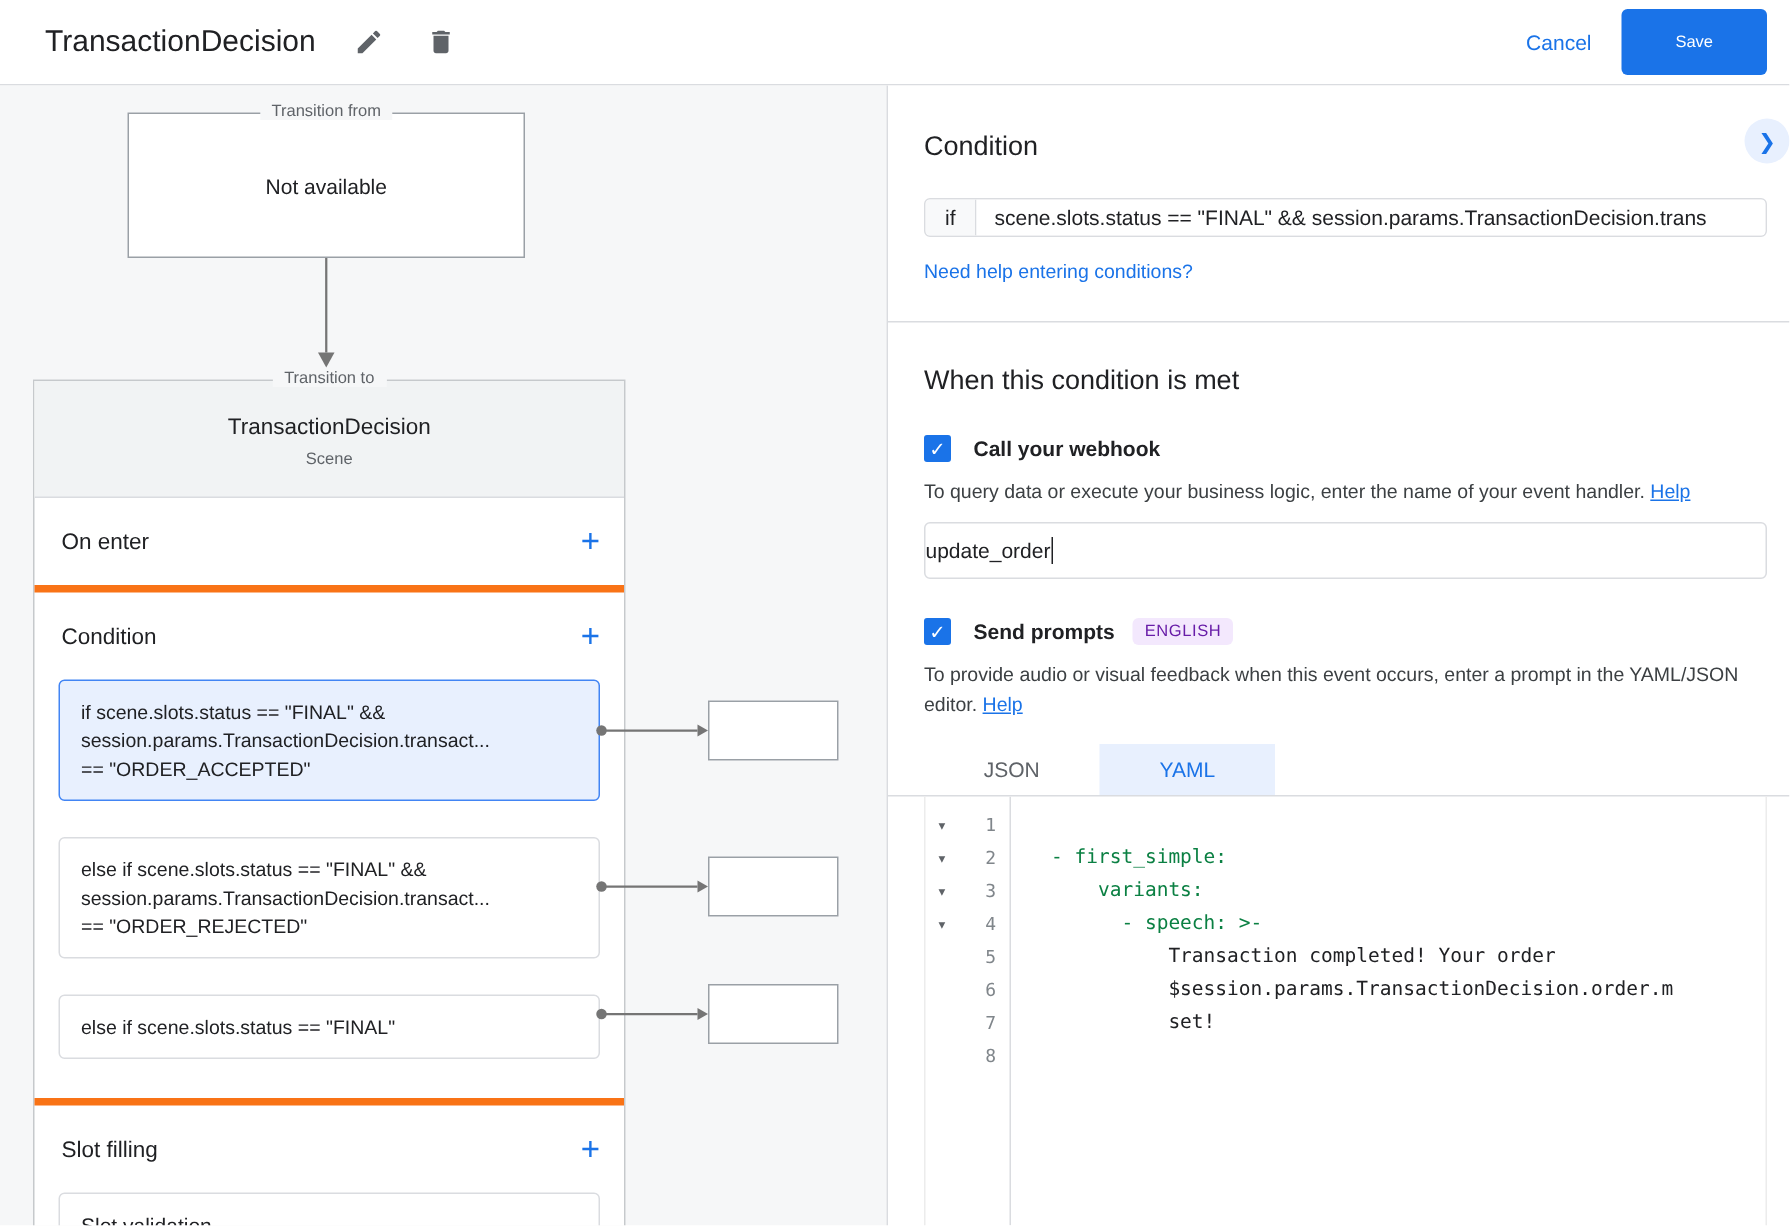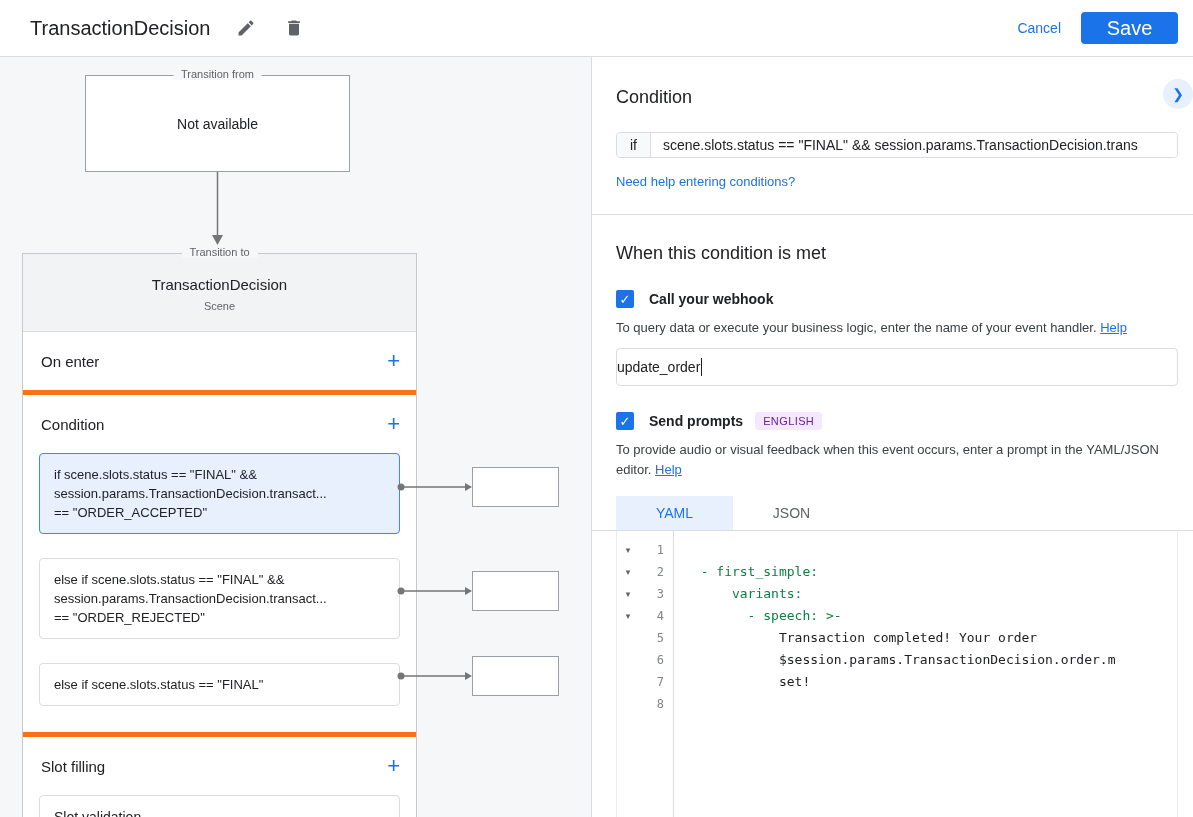--- a/index.html
+++ b/index.html
@@ -9,22 +9,22 @@
 
   
   .topbar { height:57px; flex:0 0 57px; display:flex; align-items:center; justify-content:space-between;
             padding:0 15px 0 30px; border-bottom:1px solid #dadce0; background:#fff; }
   .topbar-left { display:flex; align-items:center; gap:24px; }
   .page-title { font-size:20px; font-weight:400; color:#202124; }
   .icon-btn { background:none; border:none; cursor:pointer; width:24px; height:24px; display:flex; align-items:center; justify-content:center; }
   .icon-btn svg { fill:#5f6368; }
   .topbar-right { display:flex; align-items:center; gap:20px; }
   .text-btn { background:none; border:none; color:#1a73e8; font-size:14px; font-weight:500; font-family:inherit; cursor:pointer; }
-  .primary-btn { background:#1a73e8; border:none; color:#fff; font-size:20px; font-weight:500; font-family:inherit;
-                 width:97px; height:32px; border-radius:4px; cursor:pointer; }
+  .primary-btn { background:#1a73e8; border:none; color:#fff; font-size:11px; font-weight:500; font-family:inherit;
+                 width:97px; height:44px; border-radius:4px; cursor:pointer; }
 
   
   .body { flex:1; display:flex; min-height:0;justify-content:flex-end; }
 
   
   :root { --canvas:#f6f7f8; }
   .canvas { position:relative; width:591px; flex:0 0 591px; background:var(--canvas); overflow:hidden; }
   .float-label { position:absolute; top:-8px; left:50%; transform:translateX(-50%); font-size:11px; color:#5f6368;
                  background:var(--canvas); padding:0 8px; white-space:nowrap; }
   .tf-box { position:absolute; left:85px; top:18px; width:265px; height:97px; background:#fff;
@@ -236,22 +236,22 @@
           </span>
           <span class="check-label">Send prompts</span>
           <span class="badge">ENGLISH</span>
         </div>
         <p class="desc">
           <span>To provide audio or visual feedback when this event occurs, enter a prompt in the YAML/JSON editor.</span>
           <a class="link u">Help</a>
         </p>
 
         <div class="tabs" id="tabs">
+            <div class="tab">JSON</div>
             <div class="tab active">YAML</div>
-            <div class="tab">JSON</div>
           </div>
       </div>
 
       <hr class="divider">
 
       <div class="editor" id="editor">
         <div class="gutter-sep"></div>
       <div class="eline">
             <span class="fold">▾</span>
             <span class="lnum">1</span>

